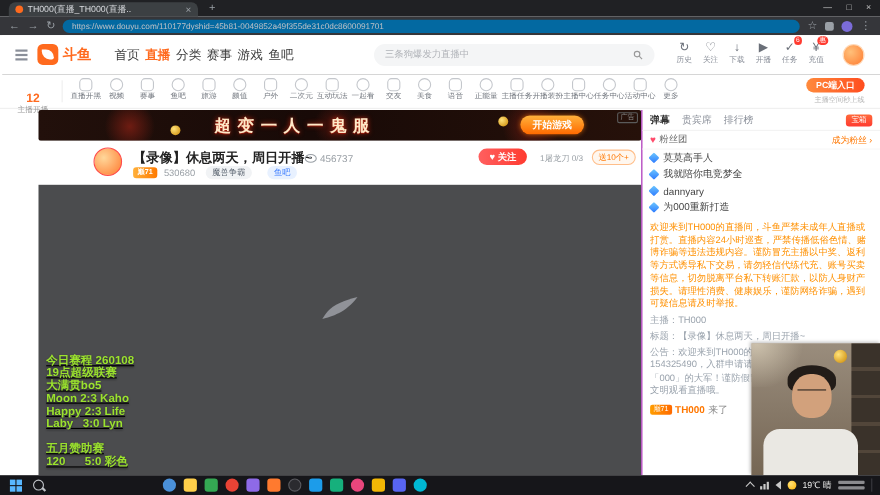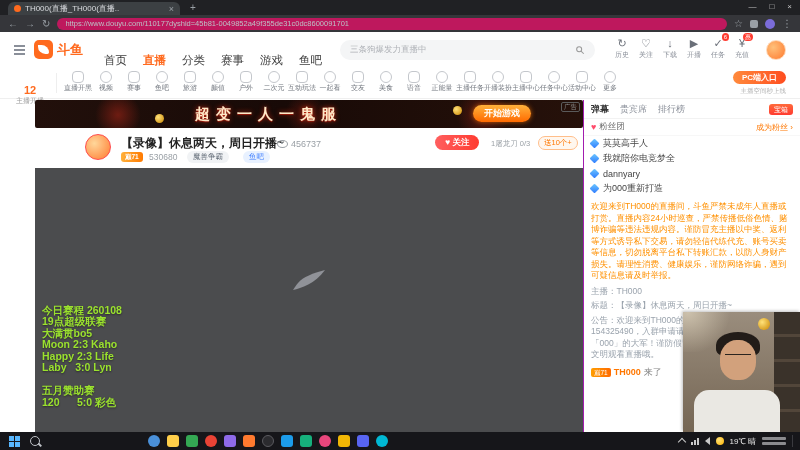--- a/index.html
+++ b/index.html
@@ -10,36 +10,36 @@
   .tab{position:absolute;left:8px;top:2px;width:172px;height:13px;background:#3c4043;
        border-radius:6px 6px 0 0;display:flex;align-items:center;gap:4px;padding:0 6px;box-sizing:border-box;}
   .fav{width:7px;height:7px;border-radius:50%;background:#ff6a1e;flex:none;}
   .tab-title{font-size:8px;color:#dadce0;white-space:nowrap;overflow:hidden;flex:1;}
   .tab-x{font-size:9px;color:#9aa0a6;}
   .newtab{position:absolute;left:190px;top:2px;font-size:10px;color:#9aa0a6;}
   .winctl{position:absolute;right:8px;top:2px;display:flex;gap:13px;font-size:8px;color:#c7c7c7;}
   .urlbar{position:absolute;top:15px;left:0;right:0;height:17px;background:#35363a;
           display:flex;align-items:center;padding:0 8px;gap:7px;box-sizing:border-box;}
   .navg{font-size:10px;color:#9aa0a6;line-height:17px;}
-  .urlpill{flex:1;height:12px;background:#be185d;border-radius:7px;display:flex;align-items:center;
+  .urlpill{flex:1;height:12px;background:#0369a1;border-radius:7px;display:flex;align-items:center;
            padding:0 8px;min-width:0;}
   .url{font-size:7.5px;color:#bdc1c6;white-space:nowrap;overflow:hidden;}
   .puzzle{width:8px;height:8px;background:#9aa0a6;border-radius:2px;}
   .bavatar{width:10px;height:10px;border-radius:50%;background:#7b6cd9;}
   
   .page{position:absolute;top:32px;bottom:18px;left:0;right:0;background:#fff;overflow:hidden;}
   .site-header{position:absolute;top:0;left:2px;right:0;height:36px;background:#fff;border-bottom:1px solid #000000;}
   .burger{position:absolute;left:12px;top:17px;width:11px;height:2px;background:#8a8f99;
           box-shadow:0 -4px 0 #8a8f99,0 4px 0 #8a8f99;}
   .logo{position:absolute;left:32px;top:8px;display:flex;align-items:center;gap:4px;}
   .logo-ic{width:19px;height:19px;background:#ff6a1e;border-radius:5px;position:relative;}
   .logo-ic::after{content:"";position:absolute;left:4px;top:5px;width:11px;height:9px;background:#fff;
           border-radius:0 9px 2px 9px;}
   .logo-t{font-size:13px;font-weight:bold;color:#ff6a1e;}
-  .hnav{position:absolute;left:102px;top:0;height:36px;display:flex;align-items:flex-end;gap:16px;}
+  .hnav{position:absolute;left:102px;top:0;height:36px;display:flex;align-items:center;gap:5px;}
   .hnav span{font-size:11.5px;color:#3d3d3d;}
   .hnav span.active{color:#ff6a1e;font-weight:bold;}
   .search{position:absolute;left:338px;top:8px;width:255px;height:20px;background:#f4f5f6;border-radius:10px;
           display:flex;align-items:center;justify-content:space-between;padding:0 10px;box-sizing:border-box;}
   .search-ph{font-size:8.5px;color:#b0b3b8;white-space:nowrap;overflow:hidden;}
   .hicons{position:absolute;right:46px;top:4px;display:flex;}
   .hitem{width:24px;text-align:center;position:relative;}
   .hglyph{display:block;font-size:11px;line-height:14px;color:#6a6f78;}
   .hlabel{display:block;font-size:7px;line-height:9px;color:#8a8f99;white-space:nowrap;}
   .hbadge{position:absolute;top:-3px;right:1px;background:#ff3b30;color:#fff;font-size:6px;line-height:8px;
@@ -93,21 +93,21 @@
             background:linear-gradient(90deg,#ffb03a,#ff7a00);color:#fff;font-size:6.5px;font-weight:bold;}
   .followers{position:absolute;left:114px;top:24px;font-size:8.5px;color:#9aa0a6;}
   .cat-pill{position:absolute;left:152px;top:23px;height:12px;line-height:12px;padding:0 6px;border-radius:6px;
             background:#f1f3f5;color:#5a6470;font-size:7.5px;}
   .tag-pill{position:absolute;left:208px;top:23px;height:12px;line-height:12px;padding:0 6px;border-radius:6px;
             background:#e8f1ff;color:#3d7eff;font-size:7.5px;}
   
   .player{position:absolute;left:35px;top:136px;width:548px;bottom:0;background:#4b4c4e;overflow:hidden;}
   .load{position:absolute;left:0;width:100%;top:100px;text-align:center;}
   .load-text{font-size:10px;color:#c2c2c2;margin-top:5px;}
-  .sched{position:absolute;left:7px;bottom:24px;}
+  .sched{position:absolute;left:7px;bottom:6px;text-decoration:underline;}
   .sched div{font-size:10.5px;font-weight:bold;color:#9be22e;line-height:11.5px;min-height:11.5px;
              white-space:pre;text-shadow:0 1px 2px rgba(0,0,0,.45);}
   
   .sidebar{position:absolute;left:583px;right:0;top:68px;bottom:0;background:#fff;border-left:1px solid #a21caf;box-sizing:border-box;}
   .sbtabs{height:18px;display:flex;align-items:center;gap:11px;padding:0 7px;border-bottom:1px solid #f2f2f2;}
   .sbtab{font-size:9px;color:#8a8f99;}
   .sbtab.active{color:#333;font-weight:bold;}
   .chest{margin-left:auto;background:linear-gradient(180deg,#ff6a3b,#ff3b30);color:#fff;font-size:7px;
          line-height:11px;padding:0 5px;border-radius:3px;}
   .fanrow{height:16px;display:flex;align-items:center;padding:0 7px;border-bottom:1px solid #f7f7f7;}

